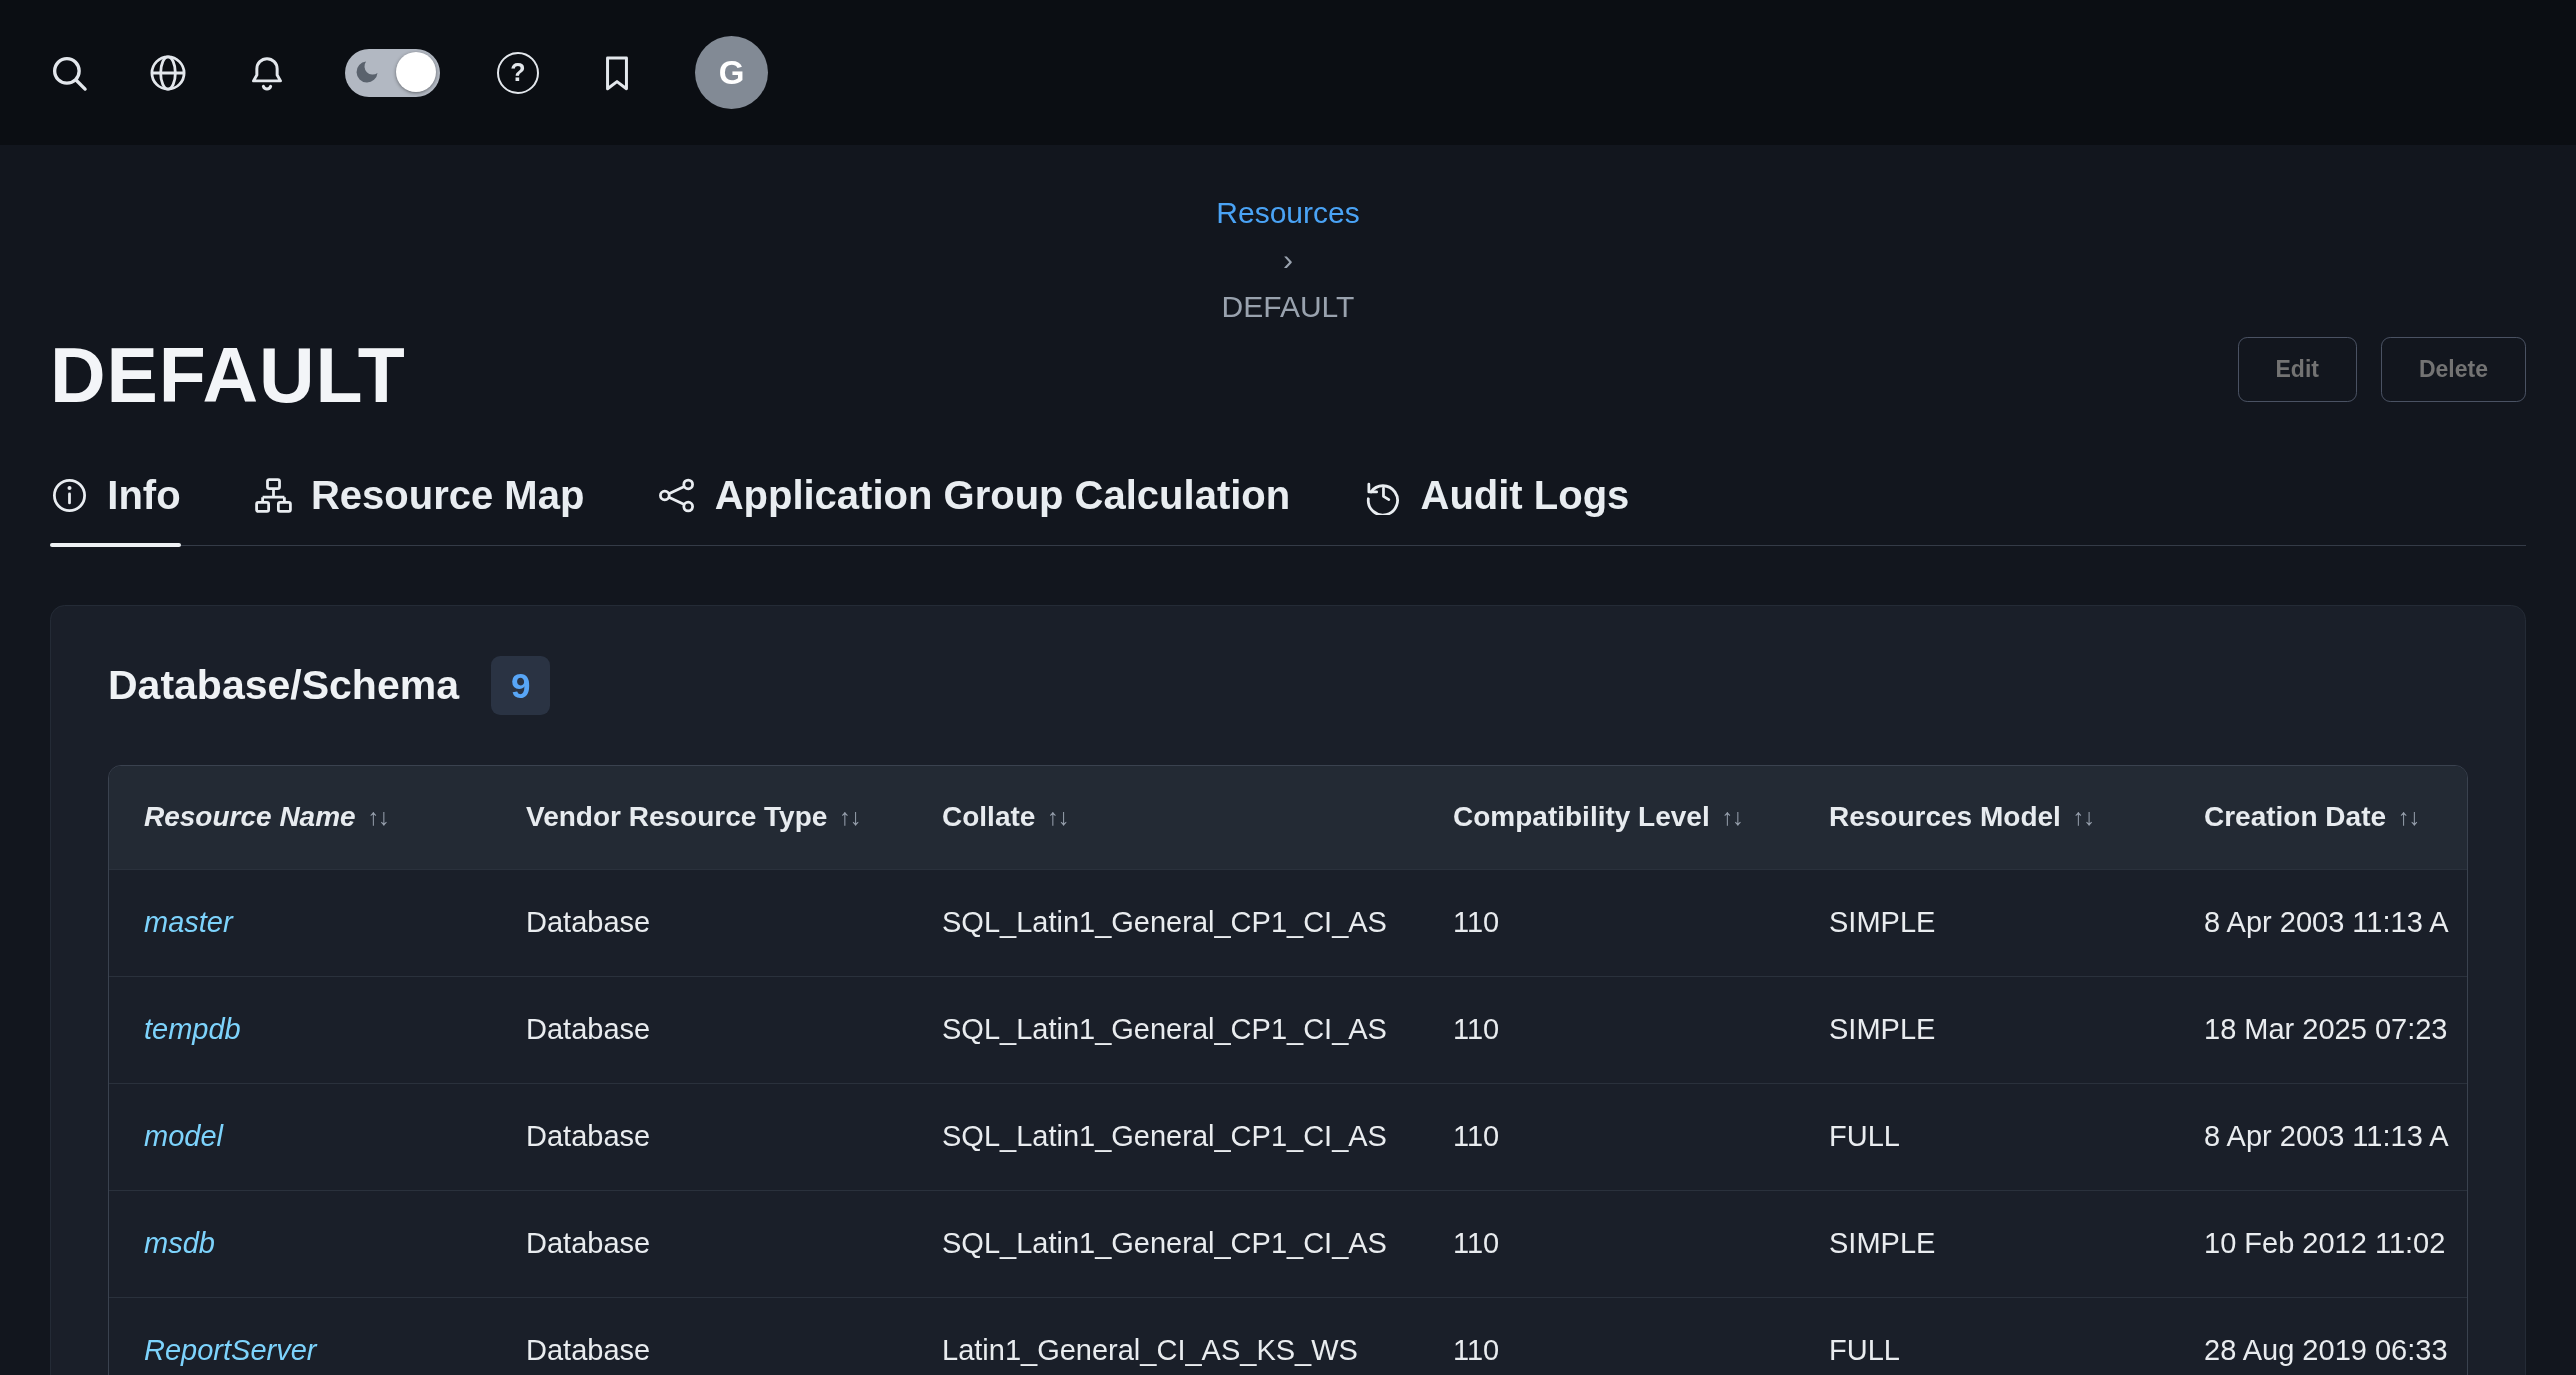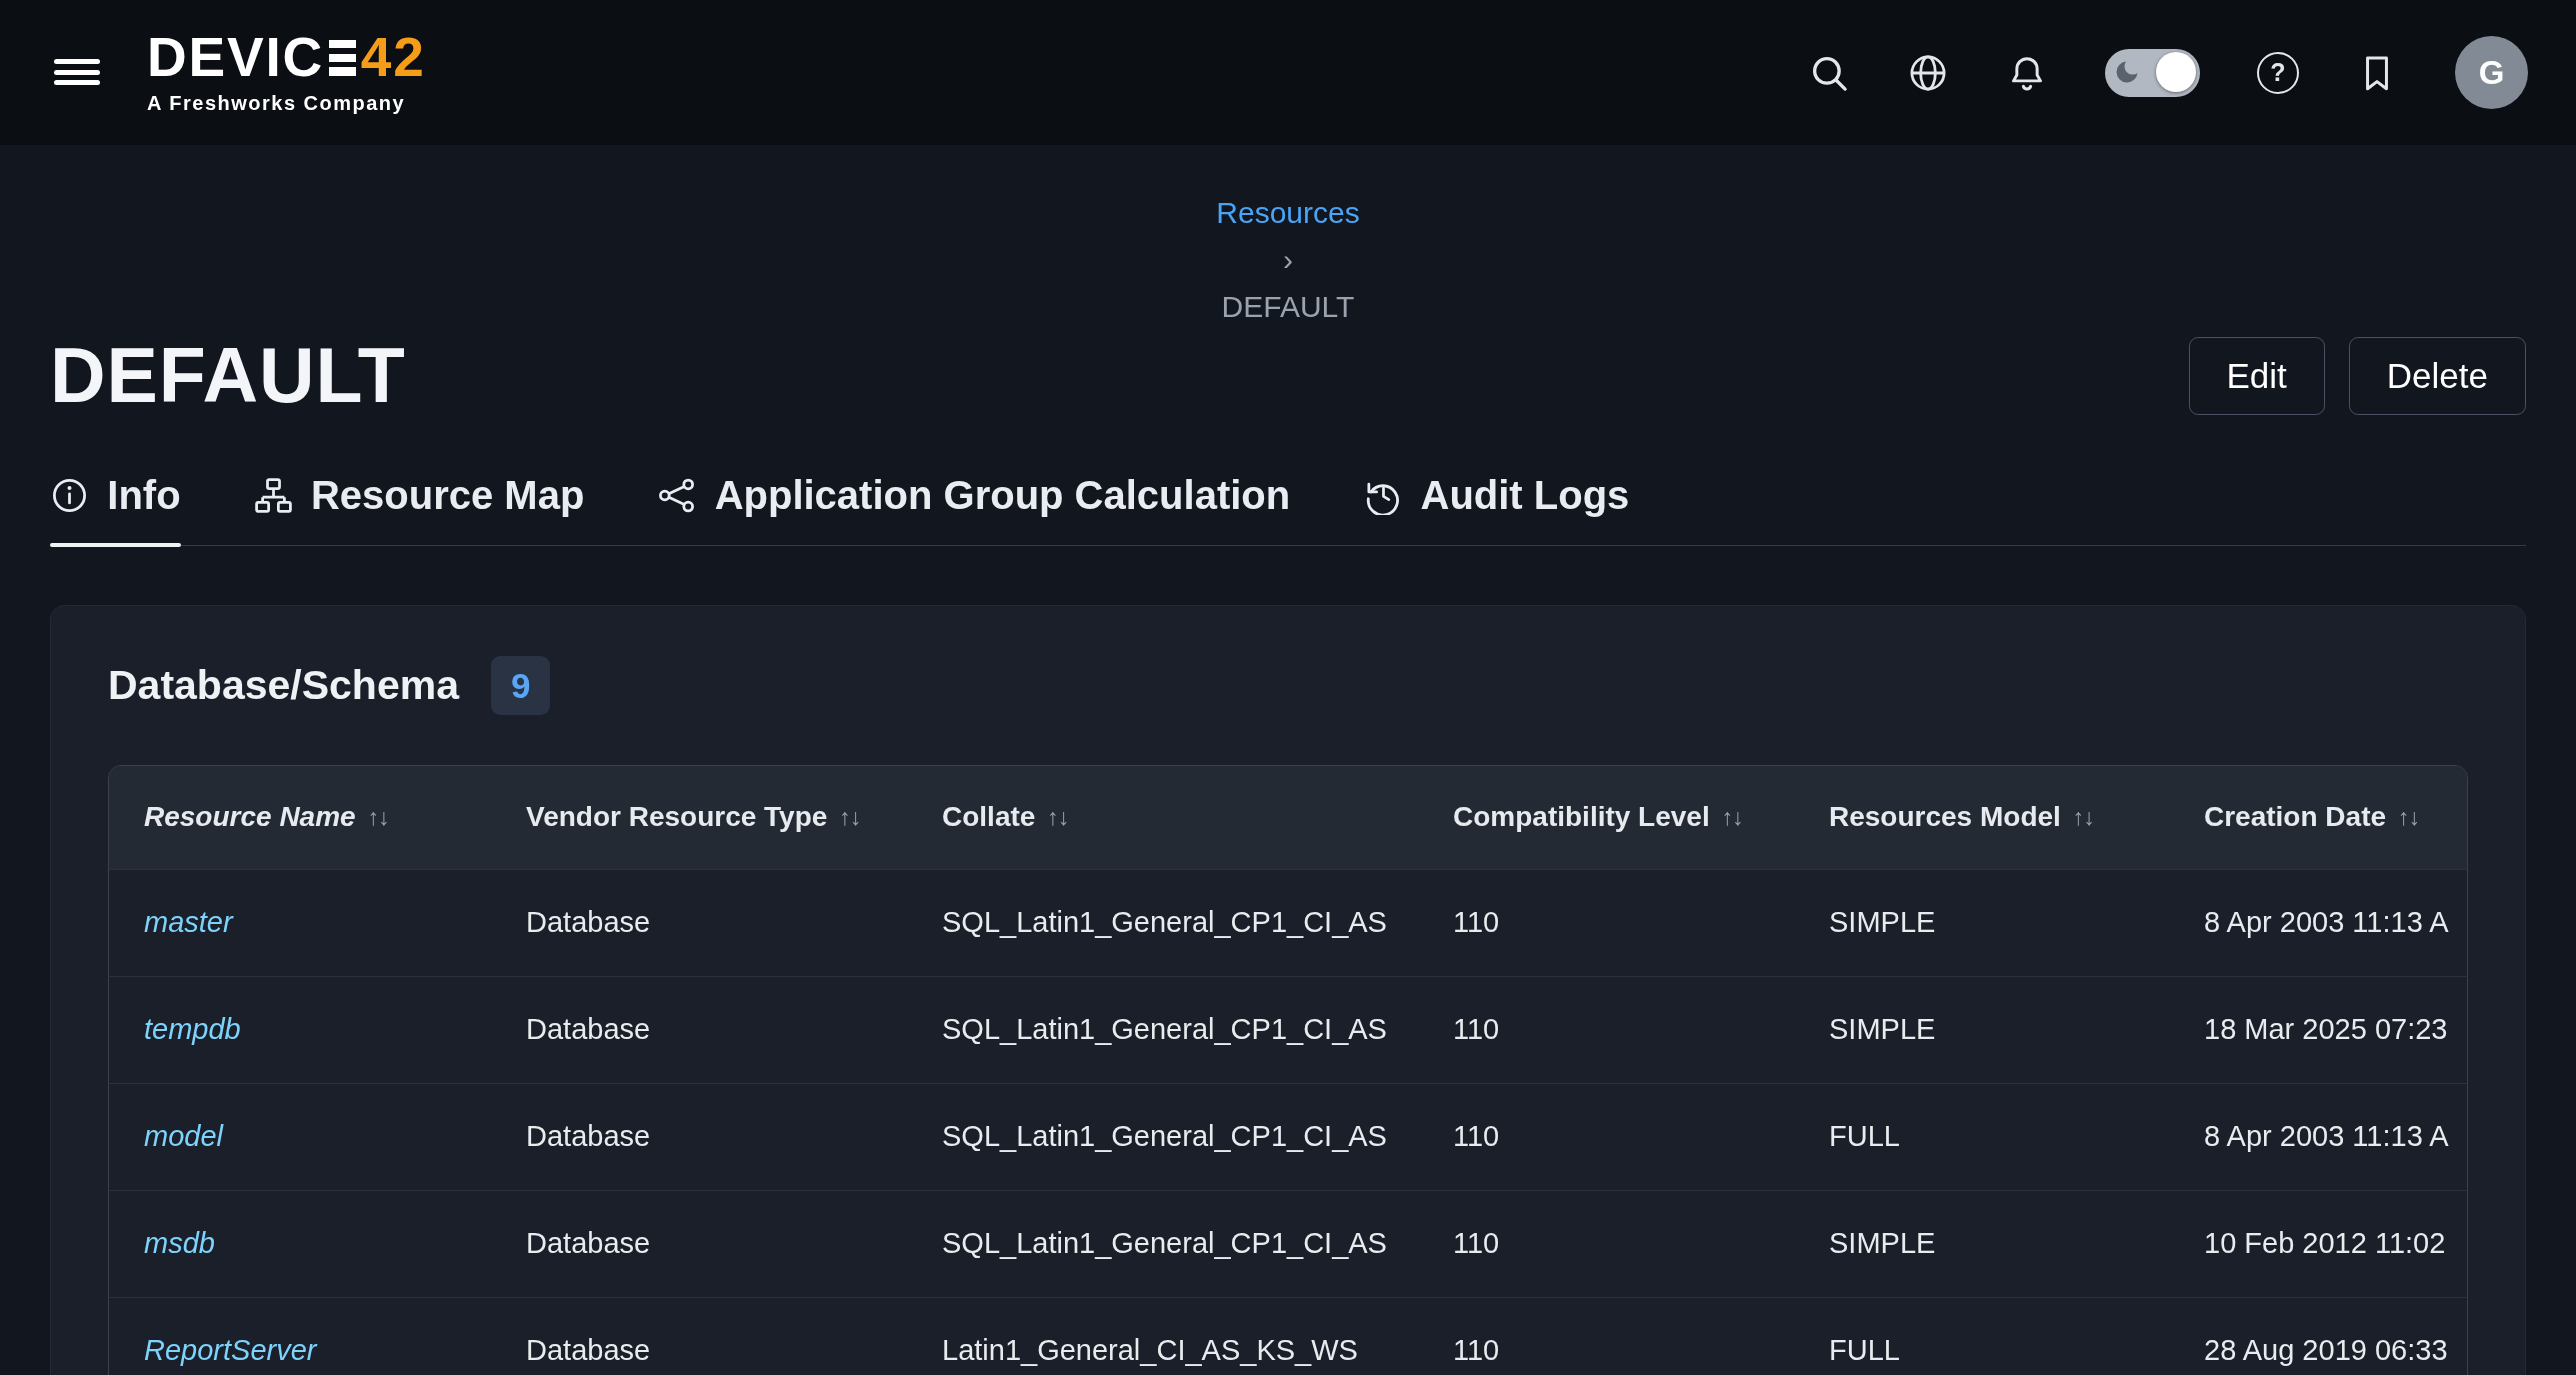--- a/index.html
+++ b/index.html
@@ -47,22 +47,22 @@
   
   .content { padding: 0 50px; }
 
   .breadcrumb { margin-top: 51px; font-size: 30px; display: flex; align-items: center; gap: 13px; flex-direction: column; }
   .breadcrumb a { color: #4aa3f5; text-decoration: none; cursor: pointer; }
   .breadcrumb .sep, .breadcrumb .current { color: #99a2ae; }
 
   .title-row { display: flex; justify-content: space-between; align-items: flex-start; margin-top: 11px; }
   h1.page-title { font-size: 77px; font-weight: 800; color: #f3f5f8; margin: 0; letter-spacing: 0.9px; line-height: 1.05; }
   .actions { display: flex; gap: 24px; margin-top: 1.8px; }
-  .btn { background: transparent; border: 1.8px solid #4a5263; border-radius: 9.2px; color: #ffffff;
-    font-size: 35px; padding: 18.3px 37px; cursor: pointer; font-family: inherit; }
+  .btn { background: transparent; border: 1.8px solid #4a5263; border-radius: 9.2px; color: #737373;
+    font-size: 23px; padding: 18.3px 37px; cursor: pointer; font-family: inherit; font-weight: bold; }
 
   .tabs { display: flex; gap: 73px; margin-top: 57px; border-bottom: 1.8px solid #343b47; }
   .tab { display: flex; align-items: center; gap: 18.3px; padding-bottom: 27.5px;
     font-size: 40px; font-weight: 700; color: #e9edf1; position: relative; cursor: pointer; white-space: nowrap; }
   .tab svg { width: 39px; height: 39px; flex: none; }
   .tab.active::after { content: ""; position: absolute; left: 0; right: 0; bottom: -1.8px; height: 4.6px; background: #eef1f4; border-radius: 2.8px; }
 
   
   .card { margin-top: 59px; background: #1a1f29; border: 0.9px solid #242b36; border-radius: 14.7px;
     padding: 50px 57px 55px; min-height: 1100px; }
@@ -79,37 +79,20 @@
   .sort { font-size: 23px; color: #97a0ad; margin-left: 12px; letter-spacing: -0.9px; }
   .tr { height: 107px; font-size: 29px; color: #e9ecef; border-top: 1.8px solid #2a313c; }
   .td { white-space: nowrap; }
   .td a { color: #7dd3fc; text-decoration: none; cursor: pointer; text-align: right; }
   .tr.partial { height: 107px; }
 </style>
 </head>
 <body>
 
 <header class="navbar">
-  <div class="nav-left">
-    <button class="hamburger">
-      <span><i></i><i></i><i></i></span>
-    </button>
-    <div class="logo">
-      <div class="logo-row">
-        <span>DEVIC</span>
-        <span class="logo-e">
-            <i></i>
-            <i></i>
-            <i></i>
-          </span>
-        <span class="logo-accent">42</span>
-      </div>
-      <div class="logo-sub">A Freshworks Company</div>
-    </div>
-  </div>
 
   <div class="nav-right">
     <button class="icon-btn">
       <svg viewBox="0 0 24 24" fill="none" stroke="currentColor" stroke-width="1.9" stroke-linecap="round">
           <circle cx="10.8" cy="10.8" r="7"></circle>
           <path d="M16 16l5.2 5.2"></path>
         </svg>
     </button>
     <button class="icon-btn">
       <svg viewBox="0 0 24 24" fill="none" stroke="currentColor" stroke-width="1.6">

